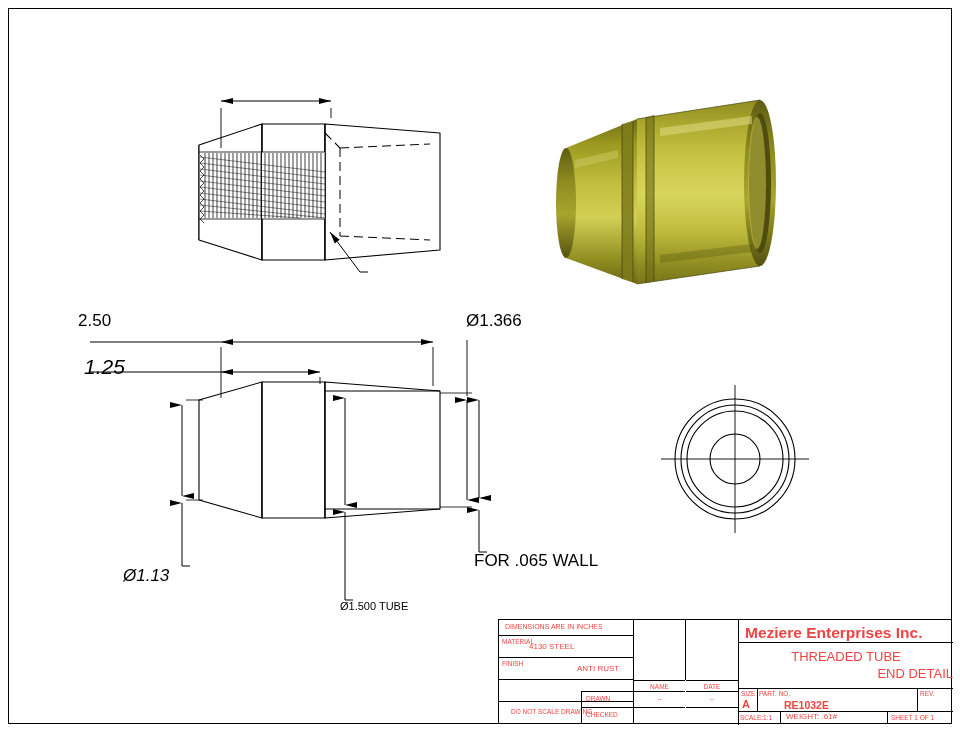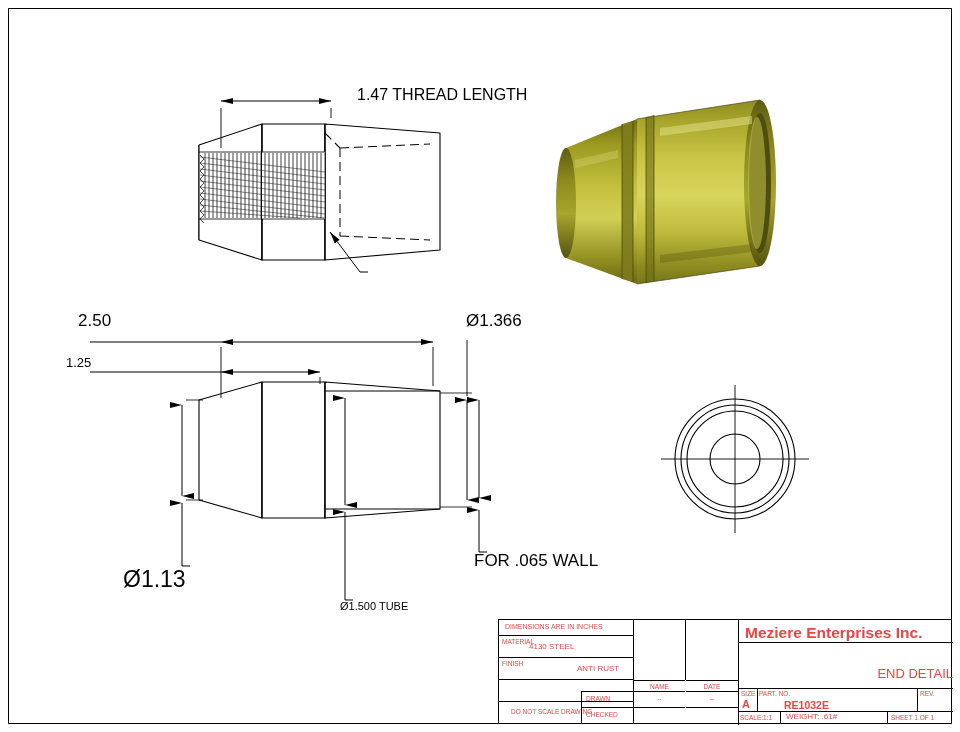--- a/index.html
+++ b/index.html
@@ -288,30 +288,29 @@
       <circle cx="735" cy="459" r="48"></circle>
       <circle cx="735" cy="459" r="25"></circle>
 
       <g stroke-width="0.9">
         <path d="M735,385 L735,533"></path>
         <path d="M661,459 L809,459"></path>
       </g>
     </g>
   </svg>
 
-  <div class="dim-text" style="left:357px; top:86px; font-size:16px;">1.47 THREAD LENGTH</div>
 
 
   <div class="dim-text" style="left:78px; top:311px; font-size:17px;">2.50</div>
 
-  <div class="dim-text" style="left:66px; top:355px; font-size:13px;">1.25</div>
+  <div class="dim-text" style="left:84px; top:355px; font-size:21px;font-style:italic;">1.25</div>
 
   <div class="dim-text" style="left:466px; top:311px; font-size:17px;">Ø1.366</div>
 
-  <div class="dim-text" style="left:123px; top:566px; font-size:23px;">Ø1.13</div>
+  <div class="dim-text" style="left:123px; top:566px; font-size:17px;font-style:italic;">Ø1.13</div>
 
   <div class="dim-text" style="left:340px; top:600px; font-size:11px;">Ø1.500 TUBE</div>
 
   <div class="dim-text" style="left:474px; top:551px; font-size:17px;text-align:center;">FOR .065 WALL</div>
 
   <div id="titleblock">
 
     <div class="cell bb" style="left:0; top:0; width:134px; height:16px; padding:3px 0 0 6px;">DIMENSIONS ARE IN INCHES</div>
 
     <div class="cell tiny bb" style="left:0; top:16px; width:134px; height:22px; padding:2px 0 0 3px;">MATERIAL</div>
@@ -339,20 +338,21 @@
     <div class="cell tiny bt" style="left:83px; top:87px; width:52px; height:16px; padding:3px 0 0 4px;">CHECKED</div>
     <div class="cell tiny bt ctr" style="left:135px; top:87px; width:51px; height:16px;"></div>
     <div class="cell tiny bt ctr" style="left:187px; top:87px; width:52px; height:16px;"></div>
 
     <div class="cell bl" style="left:82px; top:71px; width:1px; height:32px;"></div>
     <div class="cell bl" style="left:239px; top:0; width:1px; height:105px;"></div>
 
     <div class="cell company" style="left:240px; top:2px; width:213px; height:20px; padding:2px 0 0 6px;">Meziere Enterprises Inc.</div>
     <div class="cell bb" style="left:240px; top:22px; width:214px; height:1px;"></div>
 
+    <div class="cell drawtitle" style="left:240px; top:28px; width:214px; height:20px;">THREADED TUBE</div>
     <div class="cell drawtitle" style="left:240px; top:45px; width:214px; height:20px;text-align:right;">END DETAIL</div>
 
     <div class="cell bt" style="left:240px; top:68px; width:214px; height:1px;"></div>
 
     <div class="cell tiny" style="left:240px; top:69px; width:18px; height:10px; padding:1px 0 0 2px;">SIZE</div>
     <div class="cell bold" style="left:240px; top:78px; width:18px; height:14px; font-size:11px; padding-left:3px;">A</div>
 
     <div class="cell bl" style="left:258px; top:69px; width:1px; height:22px;"></div>
     <div class="cell tiny" style="left:260px; top:69px; width:50px; height:10px; padding-top:1px;">PART. NO.</div>
     <div class="cell bold" style="left:285px; top:79px; width:110px; height:14px; font-size:10.5px;">RE1032E</div>

